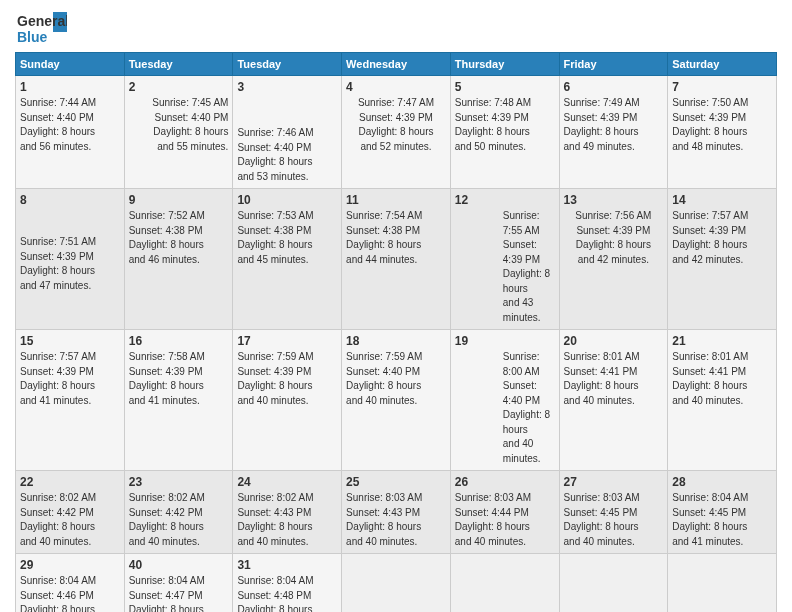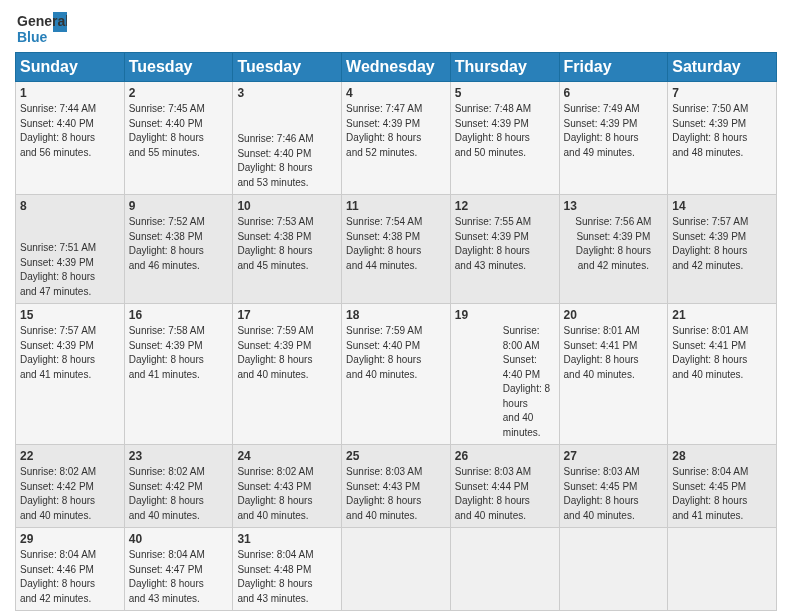--- a/index.html
+++ b/index.html
@@ -41,21 +41,21 @@
       color: #555;
     }
     table {
       width: 100%;
       border-collapse: collapse;
       table-layout: fixed;
     }
     thead tr th {
       background-color: #2980b9;
       color: #fff;
-      font-size: 16px;
+      font-size: 11px;
       font-weight: bold;
       padding: 5px 4px;
       text-align: left;
       border: 1px solid #1a6ea0;
     }
     tbody tr {
       vertical-align: top;
     }
     tbody tr:nth-child(odd) {
       background-color: #f5f5f5;
@@ -120,35 +120,35 @@
     <tr>
           <td>
             <span class="day-num">1</span>
             <div class="day-info" style="white-space: pre-line;">Sunrise: 7:44 AM
 Sunset: 4:40 PM
 Daylight: 8 hours
 and 56 minutes.</div>
           </td>
           <td>
             <span class="day-num">2</span>
-            <div class="day-info" style="white-space: pre-line;">Sunrise: 7:45 AM
+            <div class="day-info" style="white-space: pre-line; text-align: right;">Sunrise: 7:45 AM
 Sunset: 4:40 PM
 Daylight: 8 hours
 and 55 minutes.</div>
           </td>
           <td>
             <span class="day-num">3</span>
             <div class="day-info" style="white-space: pre-line; margin-top: 32px;">Sunrise: 7:46 AM
 Sunset: 4:40 PM
 Daylight: 8 hours
 and 53 minutes.</div>
           </td>
           <td>
             <span class="day-num">4</span>
-            <div class="day-info" style="white-space: pre-line;">Sunrise: 7:47 AM
+            <div class="day-info" style="white-space: pre-line; text-align: center;">Sunrise: 7:47 AM
 Sunset: 4:39 PM
 Daylight: 8 hours
 and 52 minutes.</div>
           </td>
           <td>
             <span class="day-num">5</span>
             <div class="day-info" style="white-space: pre-line;">Sunrise: 7:48 AM
 Sunset: 4:39 PM
 Daylight: 8 hours
 and 50 minutes.</div>
@@ -192,21 +192,21 @@
           </td>
           <td>
             <span class="day-num">11</span>
             <div class="day-info" style="white-space: pre-line;">Sunrise: 7:54 AM
 Sunset: 4:38 PM
 Daylight: 8 hours
 and 44 minutes.</div>
           </td>
           <td>
             <span class="day-num">12</span>
-            <div class="day-info" style="white-space: pre-line;">Sunrise: 7:55 AM
+            <div class="day-info" style="white-space: pre-line; margin-left: 48px;">Sunrise: 7:55 AM
 Sunset: 4:39 PM
 Daylight: 8 hours
 and 43 minutes.</div>
           </td>
           <td>
             <span class="day-num">13</span>
             <div class="day-info" style="white-space: pre-line; text-align: center;">Sunrise: 7:56 AM
 Sunset: 4:39 PM
 Daylight: 8 hours
 and 42 minutes.</div>

